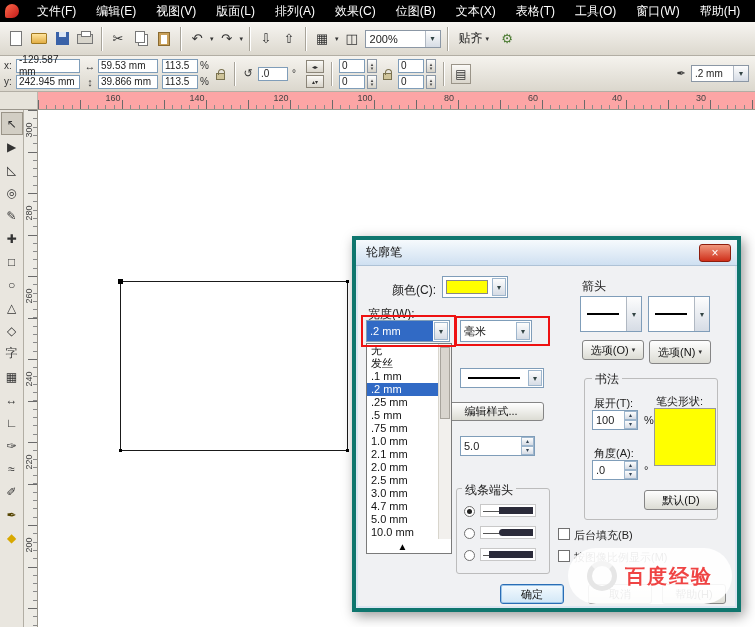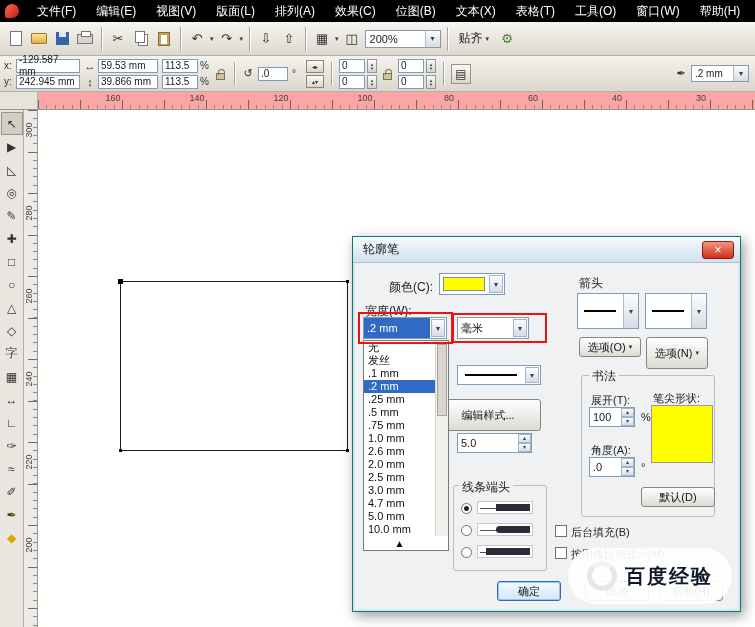--- a/index.html
+++ b/index.html
@@ -72,21 +72,21 @@
   .t-outline { color:#554400; } .t-fill { color:#d8a800; }
   .canvas { position:absolute; left:38px; top:110px; width:717px; height:517px; background:#fff; }
   .drawn-rect { position:absolute; left:120px; top:281px; width:228px; height:170px; border:1px solid #1a1a1a; z-index:2; }
   .node { position:absolute; background:#000; }
   .node.tl { left:-3px; top:-3px; width:5px; height:5px; }
   .node.tr { right:-2px; top:-2px; width:3px; height:3px; }
   .node.bl { left:-2px; bottom:-2px; width:3px; height:3px; }
   .node.br { right:-2px; bottom:-2px; width:3px; height:3px; }
 
   
-  .dialog { position:absolute; left:352px; top:236px; width:389px; height:376px; background:#f0f1f3; border:1px solid #0f766e;
+  .dialog { position:absolute; left:352px; top:236px; width:389px; height:376px; background:#f0f1f3; border:4px solid #0f766e;
             box-shadow:3px 4px 12px rgba(0,0,0,.4), inset 0 0 0 2px #dbe6f2; z-index:10; }
   .d-title { position:absolute; left:0; top:0; right:0; height:26px; background:linear-gradient(#f6fafd,#cfe0f1); border-bottom:1px solid #aec2d6;
              display:flex; align-items:center; padding-left:10px; font-size:12px; color:#111; }
   .d-close { position:absolute; right:6px; top:4px; width:32px; height:18px; background:linear-gradient(#f0977e,#cf2f1a); border:1px solid #8e1d0d;
              border-radius:3px; color:#fff; font-size:12px; line-height:16px; text-align:center; }
   .d-lab { position:absolute; font-size:12px; color:#222; }
   .d-lab-s { position:absolute; font-size:11px; color:#222; }
   .combo { position:absolute; display:flex; border:1px solid #7f9db9; background:#fff; }
   .combo-val { flex:1; font-size:11px; display:flex; align-items:center; padding-left:3px; overflow:hidden; }
   .combo-val.sel { background:#316ac5; color:#fff; }
@@ -124,21 +124,21 @@
   .wlist-item.sel { background:#316ac5; color:#fff; }
   .wlist-scroll { position:absolute; right:0; top:0; bottom:14px; width:13px; background:#f2f0ed; border-left:1px solid #d8d5cc; }
   .wlist-thumb { position:absolute; left:1px; right:1px; top:3px; height:72px; background:#d9d5ce; border:1px solid #a8a49c; }
   .wlist-more { position:absolute; left:0; right:13px; bottom:0; height:14px; display:flex; align-items:center; justify-content:center; font-size:10px; color:#000; }
   .wlist-more::after { content:"▲"; }
 
   
   .watermark { position:absolute; left:568px; top:548px; width:164px; height:56px; background:rgba(255,255,255,.92); border-radius:30px; z-index:60;
                display:flex; align-items:center; justify-content:center; gap:8px; }
   .wm-swirl { width:30px; height:30px; border:5px solid #e6e6e6; border-top-color:#f4f4f4; border-radius:50%; }
-  .wm-text { font-size:20px; font-weight:bold; color:#0f172a; text-shadow:0 1px 0 #fff; letter-spacing:2px; }
+  .wm-text { font-size:20px; font-weight:bold; color:#ef4444; text-shadow:0 1px 0 #fff; letter-spacing:2px; }
 </style>
 </head>
 <body>
 
 <div class="app">
 
   <div class="menubar">
     <div class="app-logo"></div>
     <span class="menu-item">文件(F)</span>
     <span class="menu-item">编辑(E)</span>
@@ -355,33 +355,33 @@
     </div>
     <div class="combo" style="left:104px;top:80px;width:72px;height:22px">
       <span class="combo-val">毫米</span>
       <span class="dd-btn"></span>
     </div>
 
     <div class="d-btn" style="left:226px;top:100px;width:62px;height:20px">
       <span>选项(O)</span>
         <span class="chev"></span>
     </div>
-    <div class="d-btn" style="left:293px;top:100px;width:62px;height:32px">
+    <div class="d-btn" style="left:293px;top:100px;width:62px;height:24px">
       <span>选项(N)</span>
         <span class="chev"></span>
     </div>
 
     <div class="combo" style="left:104px;top:128px;width:84px;height:20px">
       <span class="combo-val">
           <span class="styleline"></span>
         </span>
       <span class="dd-btn"></span>
     </div>
 
-    <div class="d-btn" style="left:82px;top:162px;width:106px;height:32px">
+    <div class="d-btn" style="left:82px;top:162px;width:106px;height:19px">
       <span>编辑样式...</span>
     </div>
 
     <div class="spinfld" style="left:104px;top:196px;width:75px;height:20px">
       <span class="val">5.0</span>
       <span class="spinner">
           <span class="up"></span>
           <span class="down"></span>
         </span>
     </div>
@@ -447,21 +447,21 @@
 
     <div class="wlist">
       <div class="wlist-item">无</div>
       <div class="wlist-item">发丝</div>
       <div class="wlist-item">.1 mm</div>
       <div class="wlist-item sel">.2 mm</div>
       <div class="wlist-item">.25 mm</div>
       <div class="wlist-item">.5 mm</div>
       <div class="wlist-item">.75 mm</div>
       <div class="wlist-item">1.0 mm</div>
-      <div class="wlist-item">2.6 mm</div>
+      <div class="wlist-item">2.1 mm</div>
       <div class="wlist-item">2.0 mm</div>
       <div class="wlist-item">2.5 mm</div>
       <div class="wlist-item">3.0 mm</div>
       <div class="wlist-item">4.7 mm</div>
       <div class="wlist-item">5.0 mm</div>
       <div class="wlist-item">10.0 mm</div>
       <div class="wlist-scroll">
           <div class="wlist-thumb"></div>
         </div>
       <div class="wlist-more"></div>

